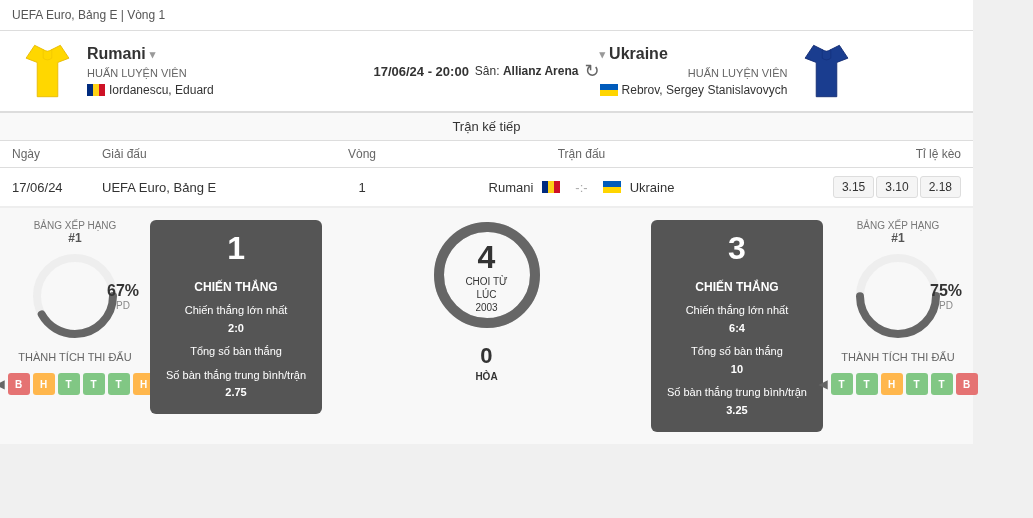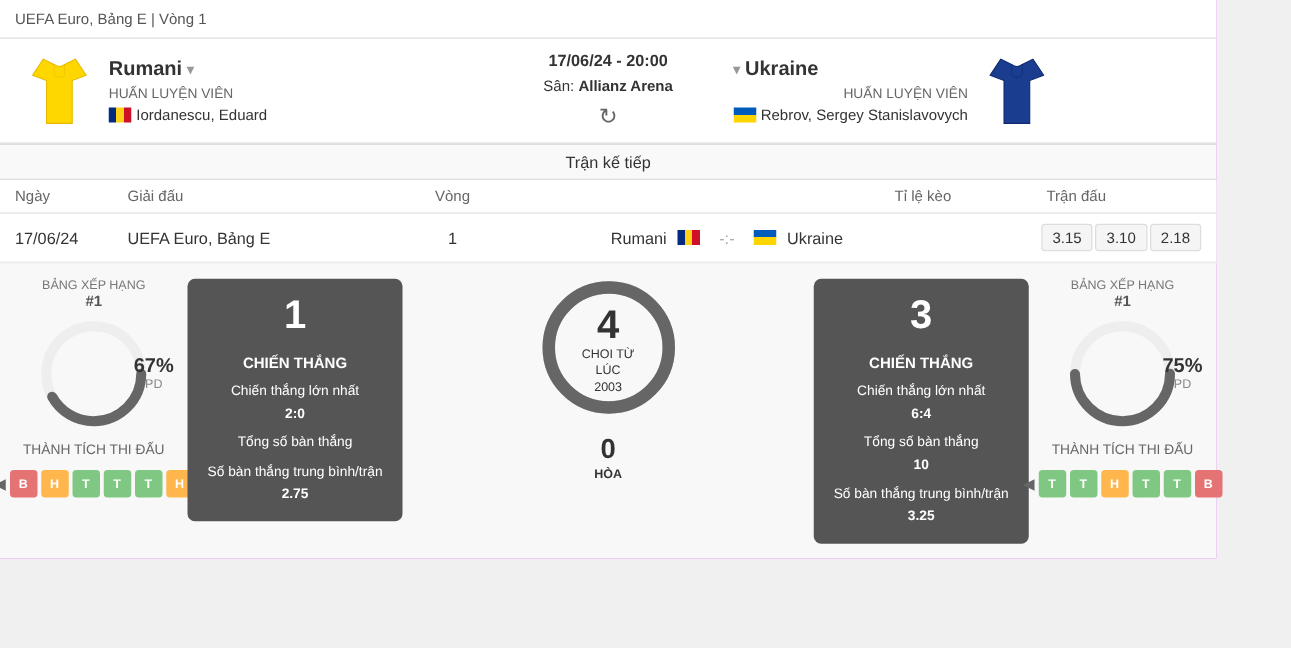--- a/index.html
+++ b/index.html
@@ -10,21 +10,21 @@
     .team-left { display: flex; align-items: center; gap: 12px; flex: 1; }
     .team-right { display: flex; align-items: center; gap: 12px; flex: 1; justify-content: flex-end; flex-direction: row-reverse; }
     .team-shirt-yellow { width: 55px; height: 60px; }
     .team-shirt-blue { width: 55px; height: 60px; }
     .team-info { display: flex; flex-direction: column; gap: 4px; }
     .team-name { font-weight: bold; font-size: 16px; color: #333; display: flex; align-items: center; gap: 4px; }
     .team-role { font-size: 11px; color: #666; text-transform: uppercase; }
     .coach-info { display: flex; align-items: center; gap: 4px; font-size: 12px; color: #333; }
     .flag-ro { display: inline-block; width: 18px; height: 12px; background: linear-gradient(to right, #002B7F 0%, #002B7F 33%, #FCD116 33%, #FCD116 66%, #CE1126 66%, #CE1126 100%); }
     .flag-ua { display: inline-block; width: 18px; height: 12px; background: linear-gradient(to bottom, #005BBB 0%, #005BBB 50%, #FFD500 50%, #FFD500 100%); }
-    .match-center { display: flex; flex-direction: column; align-items: center; gap: 6px; min-width: 200px; }
+    .match-center { display: flex; flex-direction: row; align-items: center; gap: 6px; min-width: 200px; }
     .match-datetime { font-size: 13px; color: #333; font-weight: bold; }
     .match-venue { font-size: 12px; color: #333; }
     .venue-bold { font-weight: bold; }
     .refresh-icon { font-size: 18px; color: #666; cursor: pointer; }
     .next-match-bar { background: #f9f9f9; text-align: center; padding: 6px; font-size: 13px; color: #333; border-top: 1px solid #ddd; border-bottom: 1px solid #ddd; font-weight: 500; }
     .table-section { background: #fff; }
     .table-header { display: grid; grid-template-columns: 90px 220px 80px 1fr 200px; background: #fff; border-bottom: 1px solid #ddd; padding: 6px 12px; font-size: 12px; color: #666; }
     .table-row-data { display: grid; grid-template-columns: 90px 220px 80px 1fr 200px; padding: 8px 12px; border-bottom: 1px solid #eee; align-items: center; font-size: 13px; background: #fff; }
     .match-teams-cell { display: flex; align-items: center; gap: 6px; }
     .odds-cell { display: flex; gap: 2px; justify-content: flex-end; }
@@ -115,22 +115,22 @@
 
   <div class="next-match-bar">
     <span>Trận kế tiếp</span>
   </div>
 
   <div class="table-section">
     <div class="table-header">
       <span>Ngày</span>
       <span>Giải đấu</span>
       <span style="text-align:center;">Vòng</span>
+      <span style="text-align:center;">Trận đấu</span>
       <span style="text-align:right;">Tỉ lệ kèo</span>
-      <span style="text-align:center;">Trận đấu</span>
     </div>
     <div class="table-row-data">
       <span>17/06/24</span>
       <span>UEFA Euro, Bảng E</span>
       <span style="text-align:center;">1</span>
       <div class="match-teams-cell" style="justify-content:center;">
         <span>Rumani</span>
         <span class="flag-ro" style="margin:0 3px;"></span>
         <span style="margin:0 6px;color:#aaa;">-:-</span>
         <span class="flag-ua" style="margin:0 3px;"></span>

